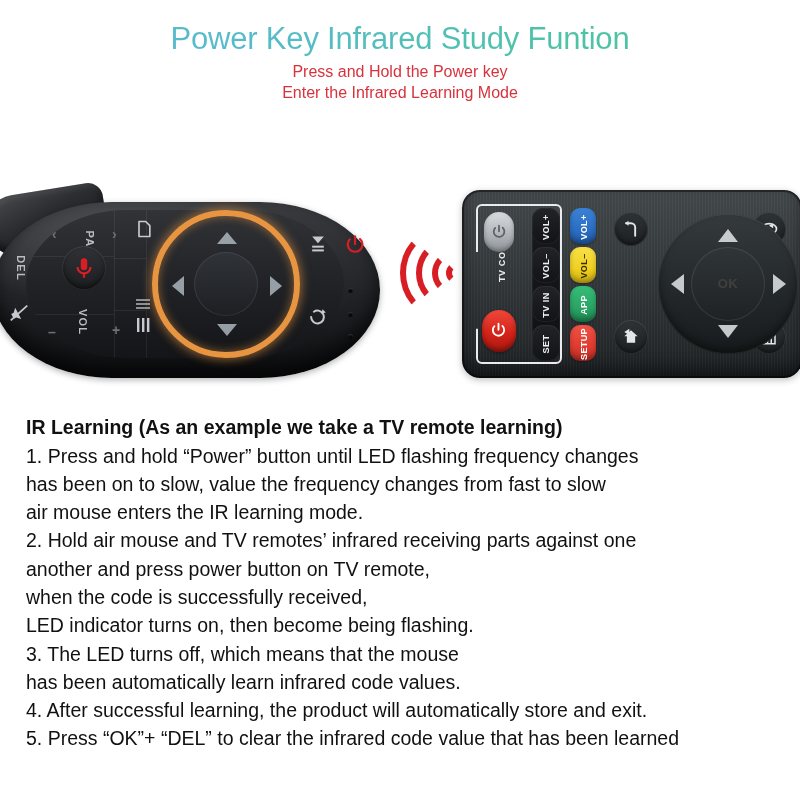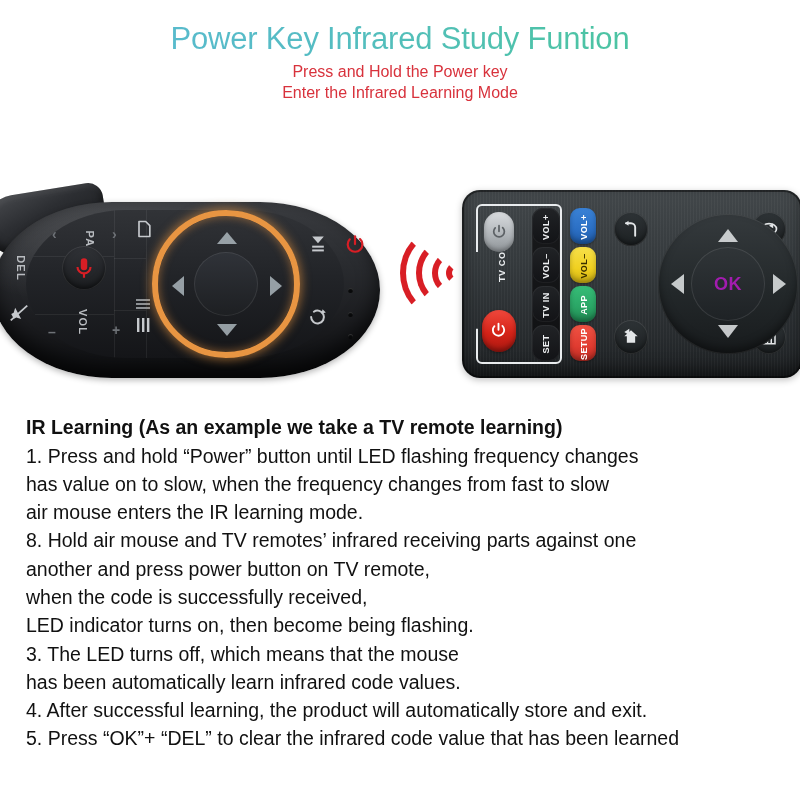--- a/index.html
+++ b/index.html
@@ -294,22 +294,22 @@
     border-radius: 50%;
     background: linear-gradient(180deg, #303538 0%, #1e2225 100%);
     box-shadow: inset 0 0 0 1px rgba(255,255,255,.10);
   }
   #tv-ok {
     position: absolute;
     left: 229px; top: 57px;
     width: 74px; height: 74px;
     line-height: 74px;
     text-align: center;
-    color: #a21caf;
-    font-size: 18px;
+    color: #404040;
+    font-size: 13px;
     font-weight: bold;
     letter-spacing: .5px;
   }
   .tv-arrow { position: absolute; width: 0; height: 0; opacity: .85; }
 
   
   #instructions {
     position: absolute;
     left: 26px;
     top: 414px;
@@ -524,23 +524,23 @@
     <div class="tv-arrow" style="left:209px; top:84px;
          border-top:10px solid transparent; border-bottom:10px solid transparent; border-right:13px solid #e3e6e8;"></div>
     <div class="tv-arrow" style="left:311px; top:84px;
          border-top:10px solid transparent; border-bottom:10px solid transparent; border-left:13px solid #e3e6e8;"></div>
   </div>
 </div>
 
 <div id="instructions">
   <div id="ir-learning-heading">IR Learning (As an example we take a TV remote learning)</div>
   <div class="step-line">1. Press and hold “Power” button until LED flashing frequency changes</div>
-  <div class="step-line">has value on to slow, when the frequency changes from fast to slow</div>
+  <div class="step-line">has been on to slow, value the frequency changes from fast to slow</div>
   <div class="step-line">air mouse enters the IR learning mode.</div>
-  <div class="step-line">8. Hold air mouse and TV remotes’ infrared receiving parts against one</div>
+  <div class="step-line">2. Hold air mouse and TV remotes’ infrared receiving parts against one</div>
   <div class="step-line">another and press power button on TV remote,</div>
   <div class="step-line">when the code is successfully received,</div>
   <div class="step-line">LED indicator turns on, then become being flashing.</div>
   <div class="step-line">3. The LED turns off, which means that the mouse</div>
   <div class="step-line">has been automatically learn infrared code values.</div>
   <div class="step-line">4. After successful learning, the product will automatically store and exit.</div>
   <div class="step-line">5. Press “OK”+ “DEL” to clear the infrared code value that has been learned</div>
 </div>
 
 </body></html>

